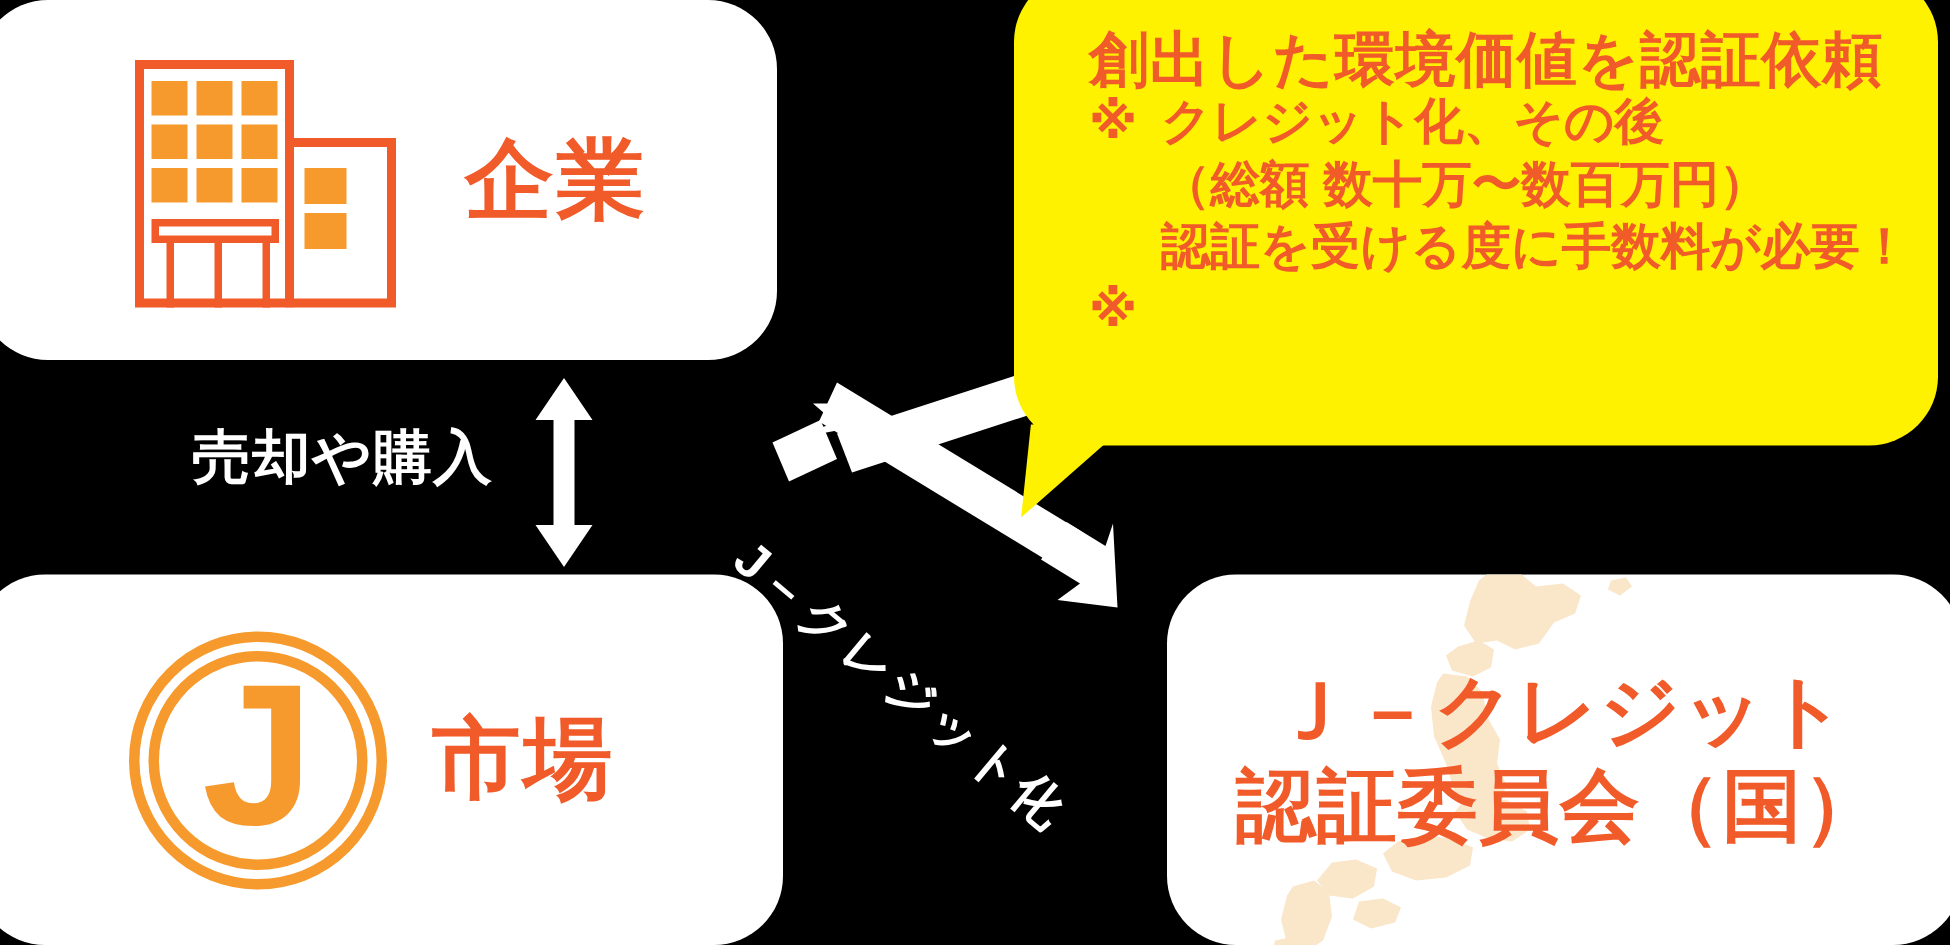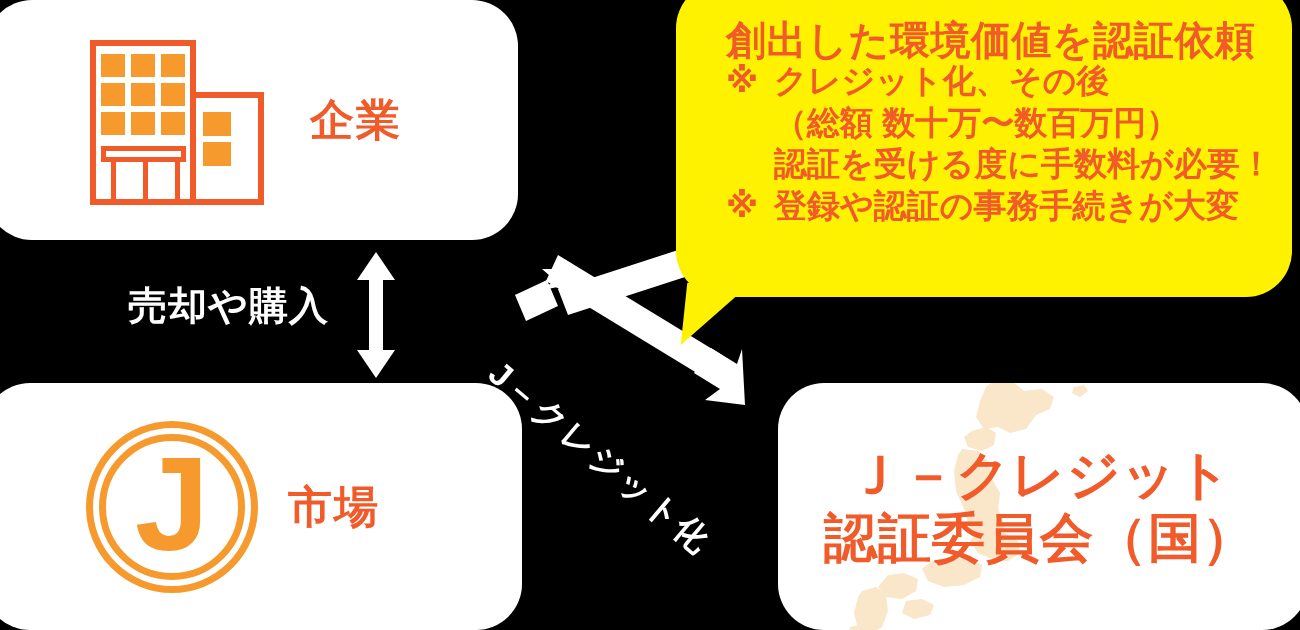--- a/index.html
+++ b/index.html
@@ -100,21 +100,21 @@
     height:43px;
     z-index:4;
   }
   .p1{left:21px;}
   .p2{left:53px;}
   .p3{left:85px;}
 
   .card-label{
     color:#F15A29;
     font-weight:bold;
-    font-size:44px;
+    font-size:59px;
     letter-spacing:2px;
     line-height:1;
     white-space:nowrap;
   }
 
   
   #card-market{
     left:-16px;
     top:383px;
     width:538px;
@@ -381,21 +381,20 @@
       <div class="callout-line indent">
         <span class="mark">※</span>
         <span>（総額 数十万〜数百万円）</span>
       </div>
       <div class="callout-line indent">
         <span class="mark">※</span>
         <span>認証を受ける度に手数料が必要！</span>
       </div>
       <div class="callout-line">
         <span class="mark">※</span>
-        <span>登録や認証の事務手続きが大変</span>
       </div>
     </div>
   </div>
 
   <svg id="arrow-vertical" viewBox="0 0 42 126">
     <polygon fill="#FFFFFF" points="21,0 40,28 28,28 28,98 40,98 21,126 2,98 14,98 14,28 2,28"></polygon>
   </svg>
 
   <div id="label-sell">売却や購入</div>
 

